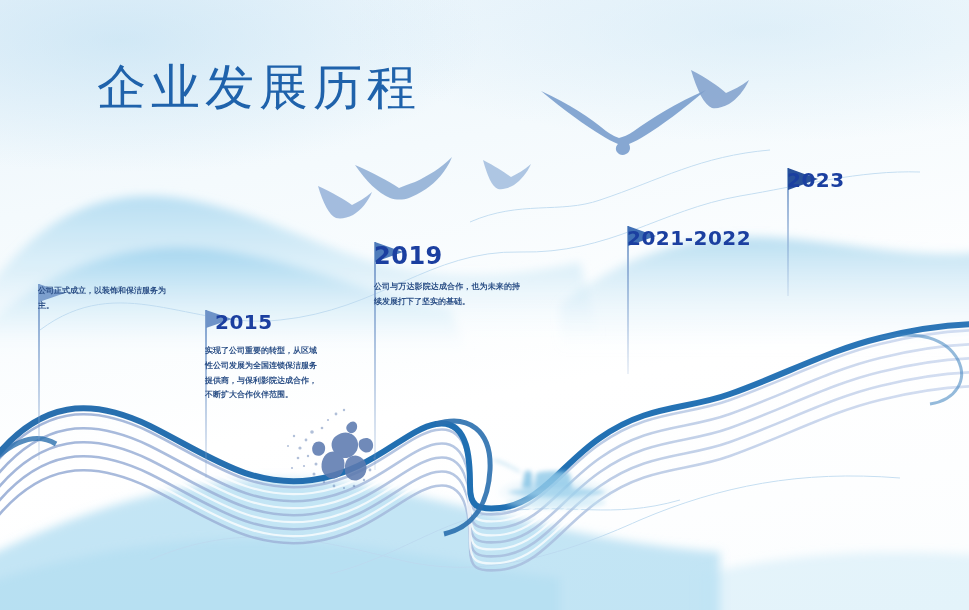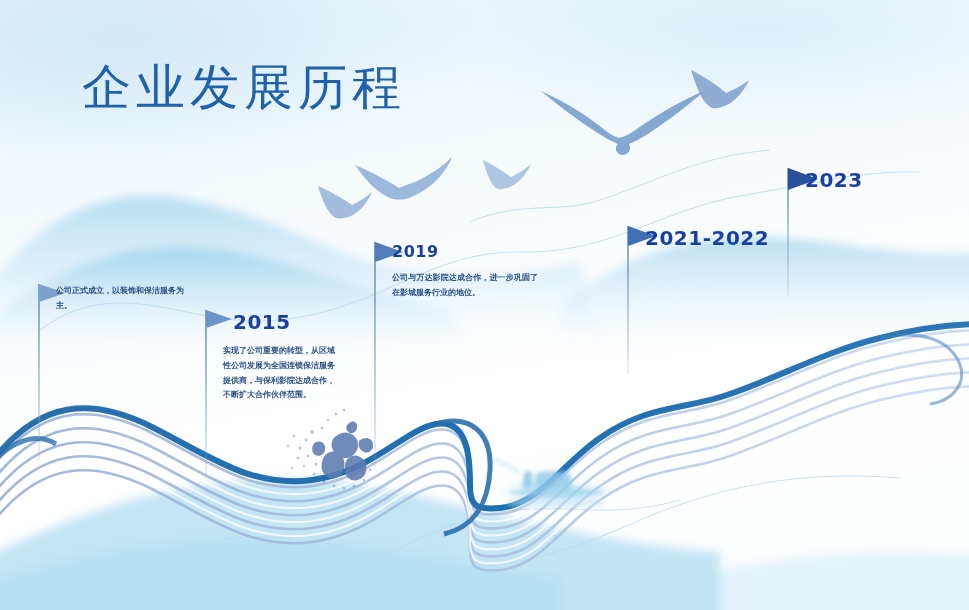--- a/index.html
+++ b/index.html
@@ -32,21 +32,21 @@
   .bg-svg {
     position: absolute;
     left: 0; top: 0;
     width: 969px; height: 610px;
     pointer-events: none;
   }
 
   
   .title {
     position: absolute;
-    left: 82px;
+    left: 97px;
     top: 60px;
     font-size: 49px;
     letter-spacing: 5px;
     color: #1f62ab;
     font-weight: 400;
     line-height: 1.15;
     white-space: nowrap;
     font-family: "DejaVu Sans", "Liberation Sans", sans-serif;
   }
 
@@ -96,37 +96,36 @@
   #ms-2012 .ms-year { font-size: 20px; }
   #ms-2012 .ms-desc { width: 128px; }
   #ms-2012 .flag .pole { height: 176px; }
 
   #ms-2015 { left: 205px; top: 310px; width: 150px; }
   #ms-2015 .ms-year { font-size: 20px; margin-left: 10px; }
   #ms-2015 .ms-desc { width: 112px; }
   #ms-2015 .flag .pole { height: 168px; }
 
   #ms-2019 { left: 374px; top: 242px; width: 170px; }
-  #ms-2019 .ms-year { font-size: 16px; }
+  #ms-2019 .ms-year { font-size: 24px; }
   #ms-2019 .ms-desc { width: 146px; }
   #ms-2019 .flag .pole { height: 228px; }
 
   #ms-2021 { left: 595px; top: 226px; width: 172px; margin-left: 32px; }
   #ms-2021 .ms-year { font-size: 20px; }
   #ms-2021 .ms-desc { width: 150px; }
   #ms-2021 .flag .pole { height: 148px; }
 
   #ms-2023 { left: 787px; top: 168px; width: 168px; }
   #ms-2023 .ms-year { font-size: 20px; }
   #ms-2023 .ms-desc { width: 140px; }
   #ms-2023 .flag .pole { height: 128px; }
 
   .ms-body {
     position: relative;
-    padding-left: 18px;
   }
   .ms-year-row { margin-bottom: 10px; }
 </style>
 </head>
 <body>
 
 <div id="poster">
 
   <div class="sky-wash"></div>
 
@@ -360,21 +359,21 @@
 
   <div class="milestone" id="ms-2019">
     <div class="flag">
       <div class="pole"></div>
       <div class="pennant" style="border-width:10px 0 10px 28px;border-color:transparent transparent transparent #4f7cbb;"></div>
     </div>
     <div class="ms-body">
       <div class="ms-year-row">
         <span class="ms-year">2019</span>
       </div>
-      <div class="ms-desc">公司与万达影院达成合作，进一步巩固了在影城服务行业的地位。</div>
+      <div class="ms-desc">公司与万达影院达成合作，也为未来的持续发展打下了坚实的基础。</div>
     </div>
   </div>
 
   <div class="milestone" id="ms-2021">
     <div class="flag">
       <div class="pole"></div>
       <div class="pennant" style="border-width:10px 0 10px 28px;border-color:transparent transparent transparent #3f6fb5;"></div>
     </div>
     <div class="ms-body">
       <div class="ms-year-row">

